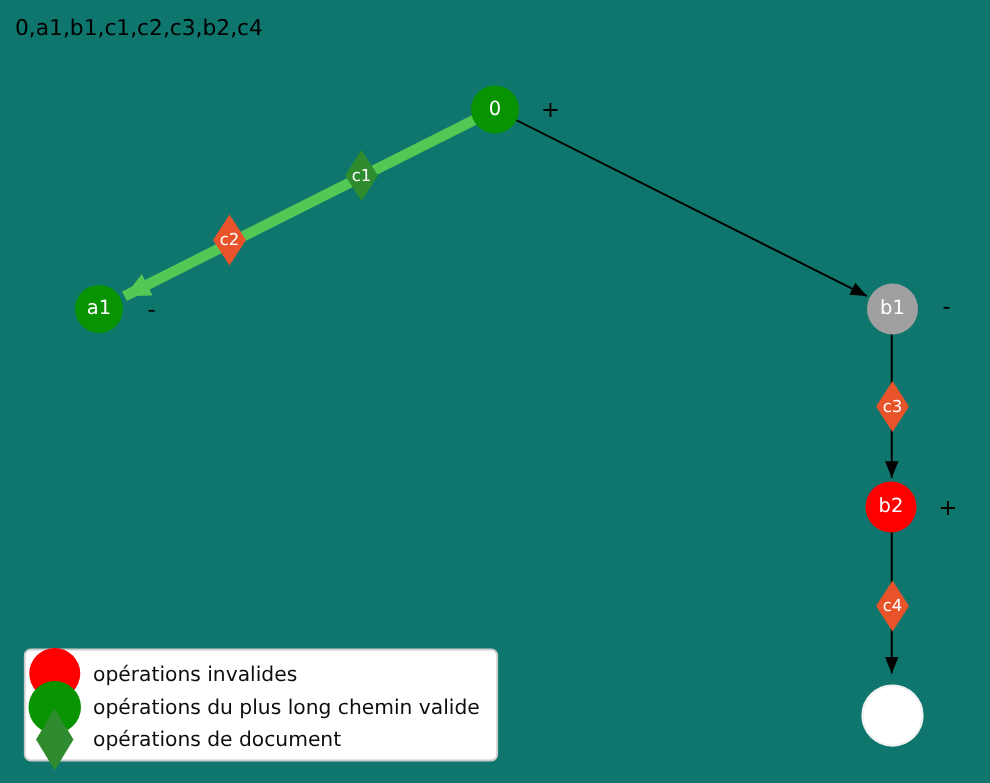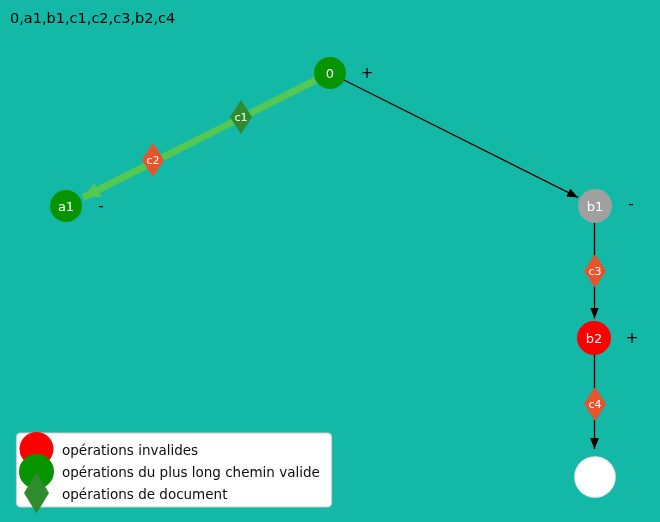--- a/index.html
+++ b/index.html
@@ -1,16 +1,16 @@
 <!DOCTYPE html>
 <html><head>
 <meta charset="utf-8">
 <style>
   html,body{margin:0;padding:0;background:#ffffff;}
-  .canvas-wrap{position:relative;width:660px;height:522px;background:#14b8a6;overflow:hidden;}
+  .canvas-wrap{position:relative;width:660px;height:522px;background:#0f766e;overflow:hidden;}
   svg{display:block;}
   text{font-family:"DejaVu Sans","Liberation Sans",sans-serif;}
   .fig-title{font-size:14.5px;fill:#000000;}
   .node-label{font-size:13px;fill:#ffffff;text-anchor:middle;dominant-baseline:central;}
   .doc-label{font-size:11px;fill:#ffffff;text-anchor:middle;dominant-baseline:central;}
   .sign-label{font-size:15px;fill:#000000;text-anchor:middle;dominant-baseline:central;}
   .legend-label{font-size:13.5px;fill:#0d0d0d;dominant-baseline:central;}
 </style>
 </head>
 <body>

